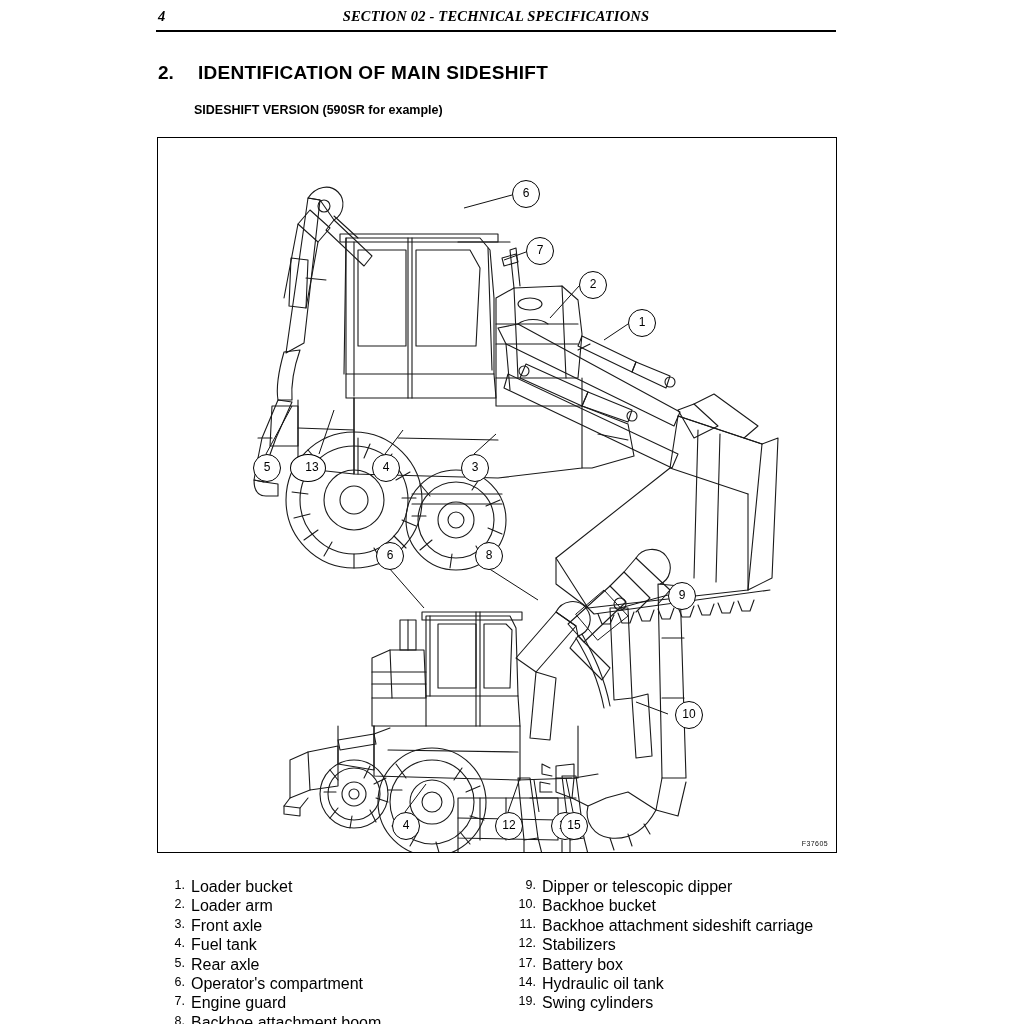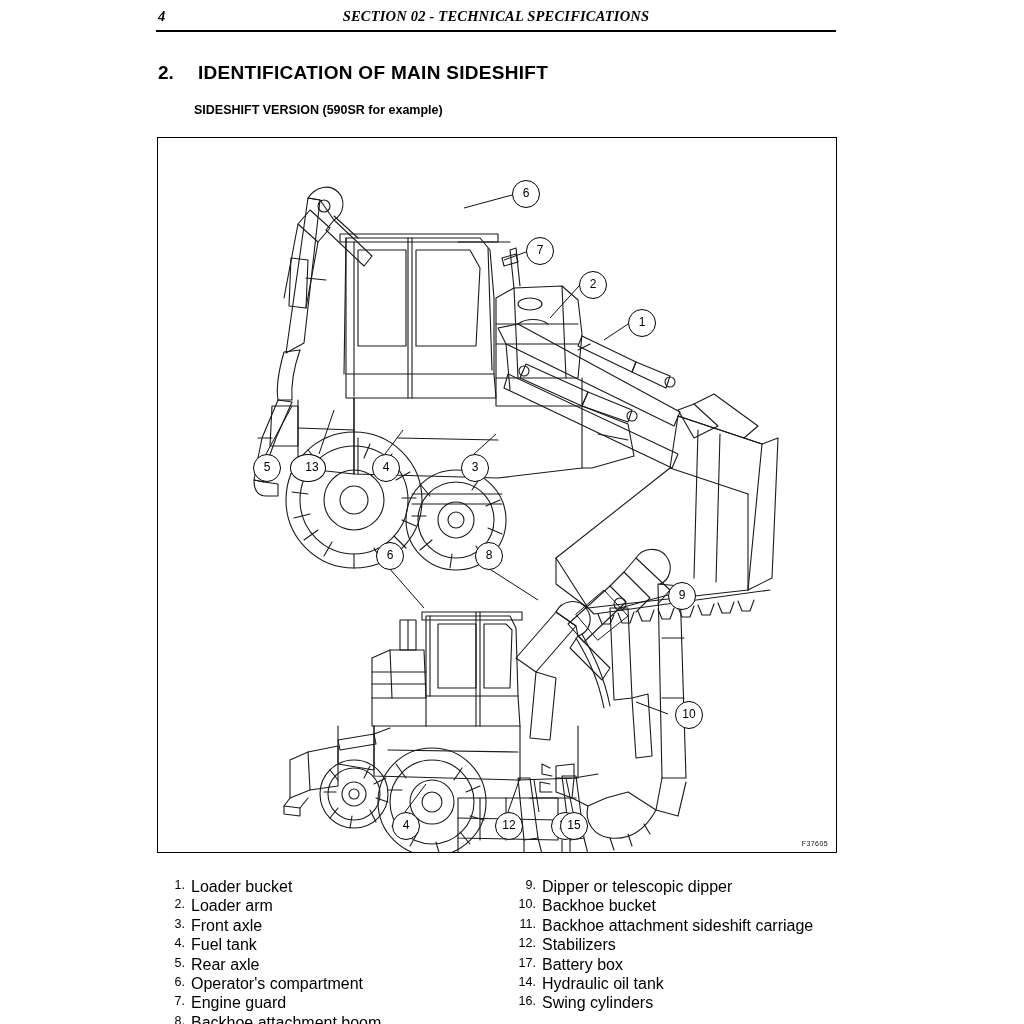--- a/index.html
+++ b/index.html
@@ -466,19 +466,19 @@
       </div>
       <div class="legend-item">
         <span class="legend-num">17.</span>
         <span class="legend-text">Battery box</span>
       </div>
       <div class="legend-item">
         <span class="legend-num">14.</span>
         <span class="legend-text">Hydraulic oil tank</span>
       </div>
       <div class="legend-item">
-        <span class="legend-num">16.</span>
+        <span class="legend-num">19.</span>
         <span class="legend-text">Swing cylinders</span>
       </div>
     </div>
   </div>
 
 </div>
 
 </body></html>

